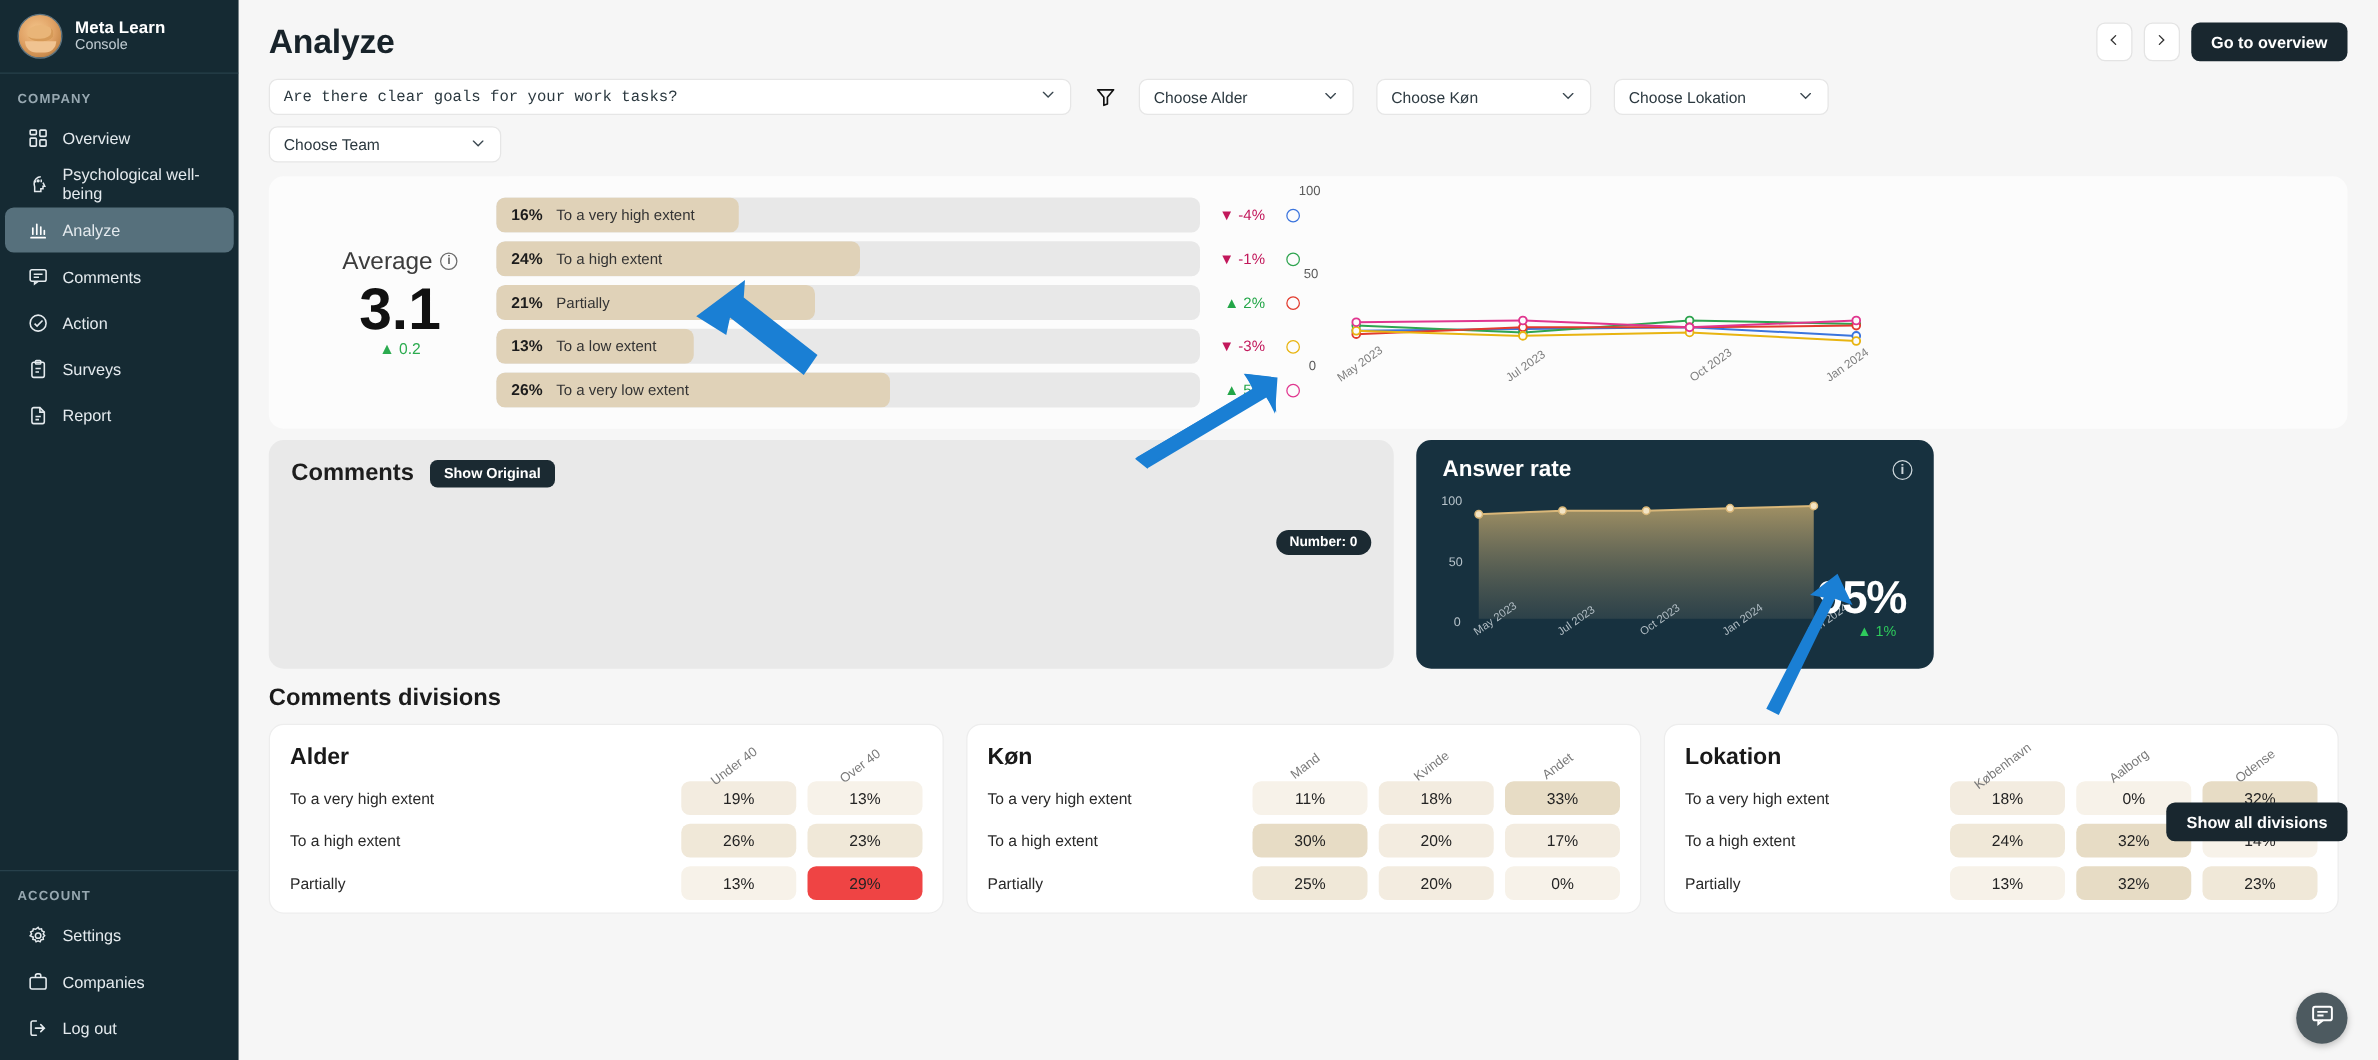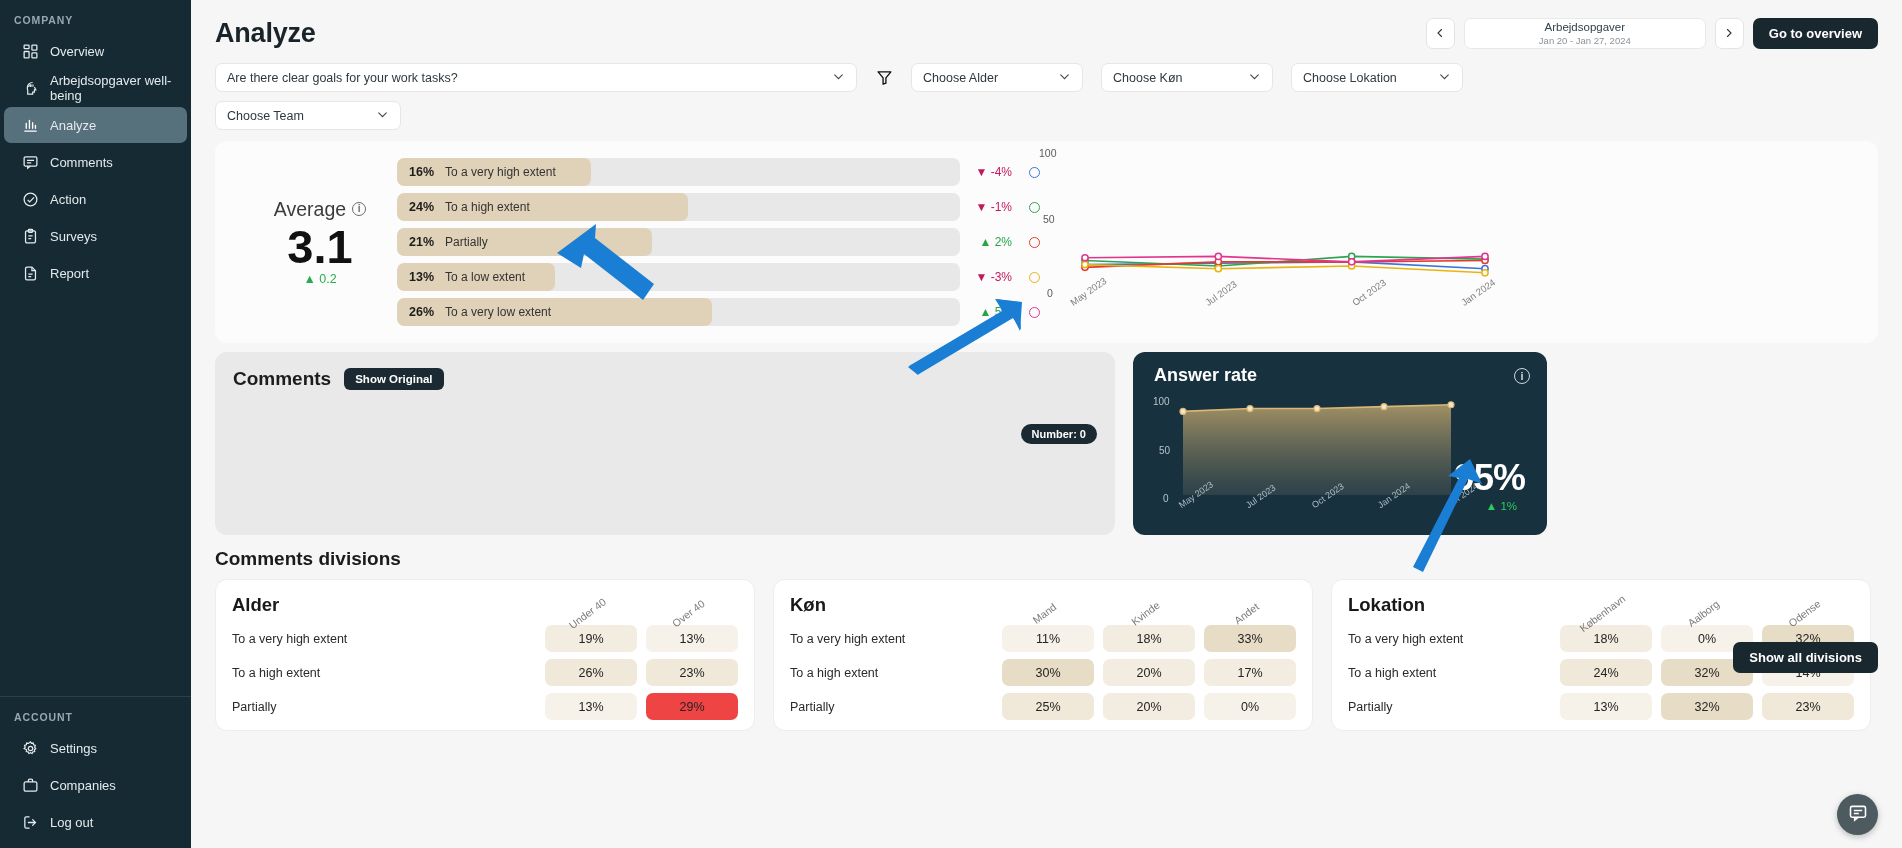--- a/index.html
+++ b/index.html
@@ -95,21 +95,21 @@
   
   .filters { padding: 6px 24px 0 24px; }
   .filter-row { display: flex; align-items: center; gap: 18px; }
   .select {
     background: #fff; border: 1px solid #e6e6e6; border-radius: 7px;
     height: 29px; display: flex; align-items: center;
     padding: 0 11px; font-size: 12.5px; color: #2c3940; cursor: pointer;
     justify-content: space-between;
   }
   .select .chev { margin-left: 10px; color:#3b4850; }
-  .q-select { width: 642px; }
+  .q-select { width: 642px; font-family: Liberation Mono, monospace; }
   .team-select { width: 186px; margin-top: 9px; }
   .small-select { width: 172px; }
   .funnel { width: 17px; height: 17px; flex:0 0 17px; margin-left: 1px; }
 
   
   .dist-card {
     margin: 11px 24px 0 24px; background: #fcfcfc; border-radius: 12px;
     height: 202px; display: flex; align-items: center;
     position: relative;
   }
@@ -209,20 +209,27 @@
 
   
   .arrows { position: absolute; inset: 0; pointer-events: none; }
 </style>
 </head>
 <body>
 
 <div class="app">
 
   <aside class="sidebar">
+    <div class="brand">
+      <div class="brand-logo"></div>
+      <div class="brand-txt">
+        <div class="brand-name">Meta Learn</div>
+        <div class="brand-sub">Console</div>
+      </div>
+    </div>
 
     <div class="nav-section">COMPANY</div>
     <nav class="nav">
 
       <div class="nav-item">
         <span class="ic">
             <svg width="17" height="17" viewBox="0 0 24 24" fill="none" stroke="#e4eaee" stroke-width="1.8">
               <rect x="3" y="3" width="7" height="5" rx="1"></rect>
               <rect x="14" y="3" width="7" height="7" rx="1"></rect>
               <rect x="3" y="12" width="7" height="9" rx="1"></rect>
@@ -233,21 +240,21 @@
       </div>
 
       <div class="nav-item">
         <span class="ic">
             <svg width="17" height="17" viewBox="0 0 24 24" fill="none" stroke="#e4eaee" stroke-width="1.7">
               <path d="M15 3.5a7.5 7.5 0 0 0-7.5 7.5c0 2 .6 3 .6 4v5h7v-3h2.4V14h2l-2-4"></path>
               <circle cx="12" cy="8" r="1"></circle>
               <path d="M15.5 6.5v3M9 8v2"></path>
             </svg>
           </span>
-        <span>Arbejdsopgaver well-being</span>
+        <span>Psychological well-being</span>
       </div>
 
       <div class="nav-item active">
         <span class="ic">
             <svg width="17" height="17" viewBox="0 0 24 24" fill="none" stroke="#ffffff" stroke-width="1.9" stroke-linecap="round">
               <path d="M4 20h16"></path>
               <path d="M6 16V9"></path>
               <path d="M10.5 16V5"></path>
               <path d="M15 16v-8"></path>
               <path d="M19 16v-4"></path>
@@ -341,24 +348,20 @@
 
   <section class="main">
 
     <div class="topbar">
       <div class="page-title">Analyze</div>
       <div class="top-right">
         <div class="navbtn">
           <span><svg width="12" height="12" viewBox="0 0 24 24" fill="none" stroke="#333" stroke-width="2.2" stroke-linecap="round">
                 <path d="M15 5l-7 7 7 7"></path>
               </svg></span>
-        </div>
-        <div class="daterange">
-          <div class="dr-title">Arbejdsopgaver</div>
-          <div class="dr-sub">Jan 20 - Jan 27, 2024</div>
         </div>
         <div class="navbtn">
           <span><svg width="12" height="12" viewBox="0 0 24 24" fill="none" stroke="#333" stroke-width="2.2" stroke-linecap="round">
                 <path d="M9 5l7 7-7 7"></path>
               </svg></span>
         </div>
         <button class="btn-dark">Go to overview</button>
       </div>
     </div>
 

